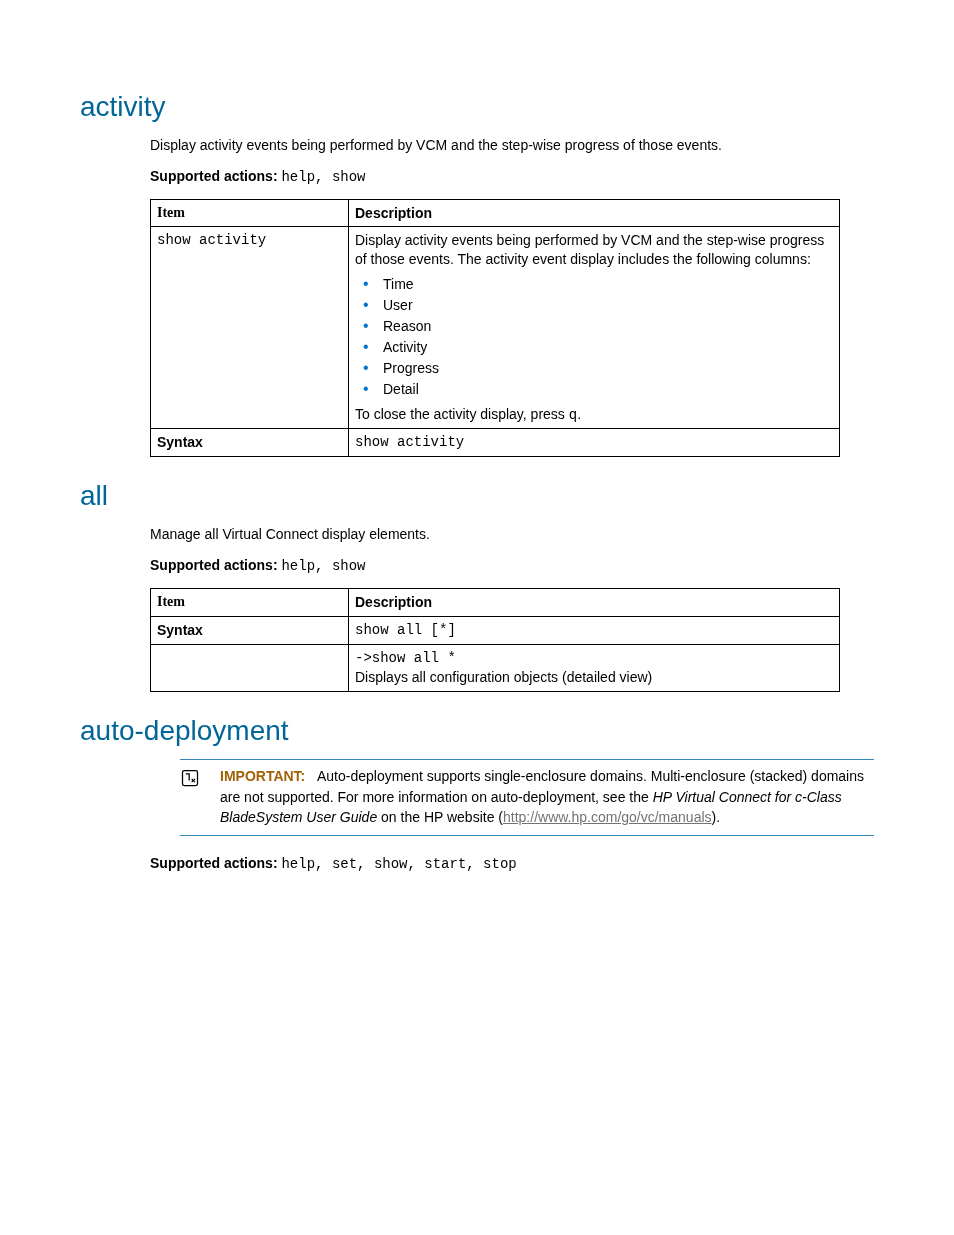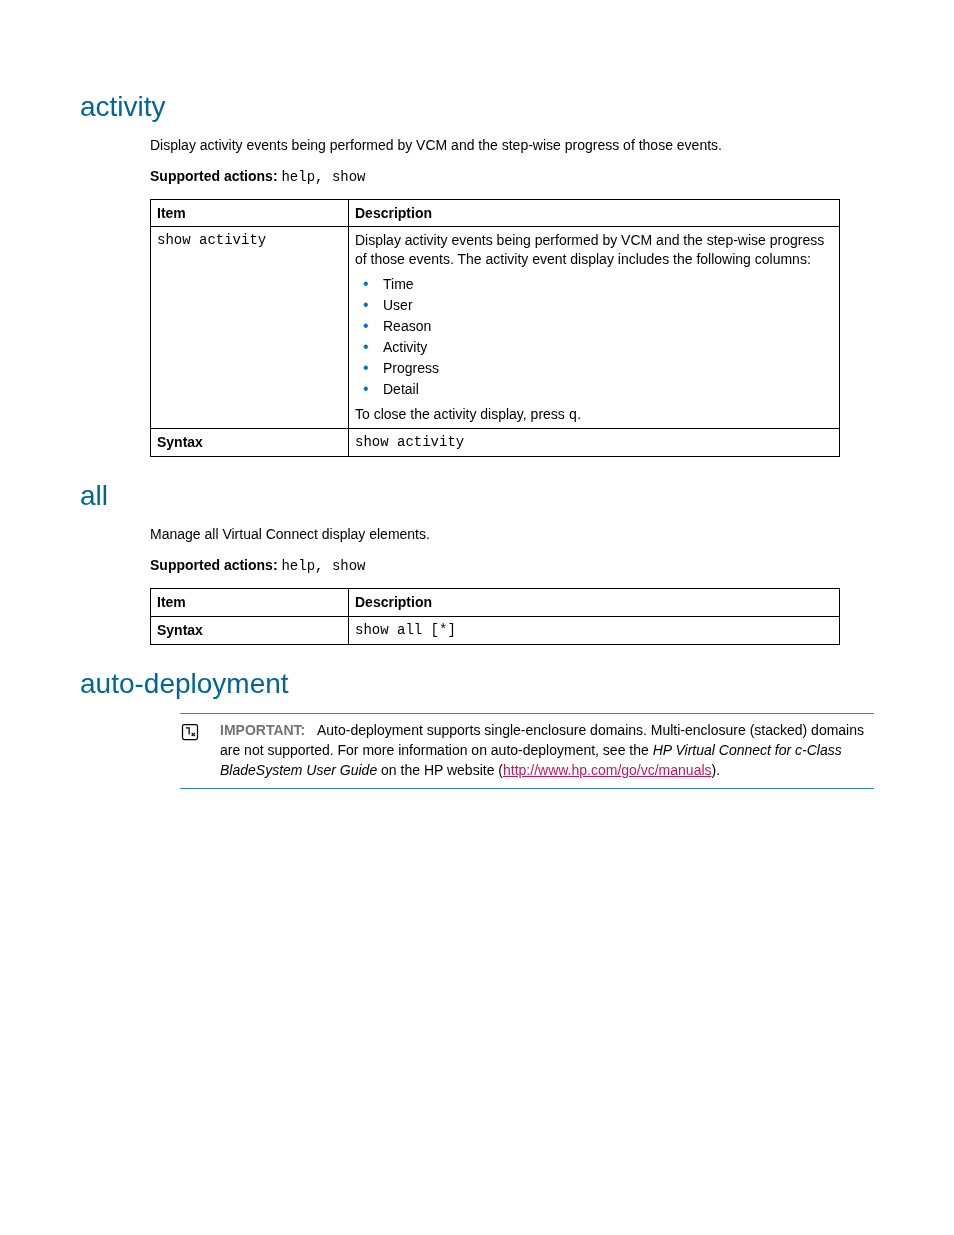--- a/index.html
+++ b/index.html
@@ -36,21 +36,21 @@
     border: 1px solid #000;
     padding: 4px 6px;
     vertical-align: top;
     text-align: left;
     font-size: 14px;
   }
   table.cmd th {
     font-weight: bold;
     background: #fff;
   }
-  table.cmd .col1 { width: 185px; }
+  table.cmd .col1 { width: 185px; font-family: Liberation Serif, serif; }
   ul.bullets {
     list-style: none;
     padding-left: 0;
     margin: 6px 0;
   }
   ul.bullets li {
     padding-left: 28px;
     position: relative;
     margin: 2px 0;
   }
@@ -71,23 +71,23 @@
     align-items: flex-start;
   }
   .important-icon {
     width: 20px;
     height: 20px;
     margin-right: 20px;
     margin-top: 2px;
     flex-shrink: 0;
   }
   .important-text { flex: 1; line-height: 1.45; }
-  .imp-label { color: #737373; font-weight: bold; }
+  .imp-label { color: #a16207; font-weight: bold; }
   .italic { font-style: italic; }
-  a.link { color: #be185d; }
+  a.link { color: #737373; }
 </style>
 </head>
 <body>
 
 <h1 class="section">activity</h1>
 <div class="indent">
   <p>Display activity events being performed by VCM and the step-wise progress of those events.</p>
   <p>
     <span class="bold">Supported actions</span><span class="bold">: </span><span class="mono">help, show</span>
   </p>
@@ -129,20 +129,27 @@
   <table class="cmd">
     <tbody>
         <tr>
       <th class="col1">Item</th>
       <th>Description</th>
     </tr>
     <tr>
       <td class="bold">Syntax</td>
       <td class="mono">show all [*]</td>
     </tr>
+    <tr>
+      <td></td>
+      <td>
+        <div class="mono">-&gt;show all *</div>
+        <div>Displays all configuration objects (detailed view)</div>
+      </td>
+    </tr>
   </tbody>
     </table>
 </div>
 
 <h1 class="section">auto-deployment</h1>
 <div class="indent">
 
   <div class="important-box">
     <span class="important-icon">
       <svg viewBox="0 0 24 24" width="20" height="20">
@@ -150,13 +157,16 @@
         <path d="M7 7 L11 7 L11 15" fill="none" stroke="#000" stroke-width="1.5"></path>
         <path d="M14 17 L18 13 M14 13 L18 17" fill="none" stroke="#000" stroke-width="1.5"></path>
       </svg>
     </span>
     <div class="important-text">
       <span class="imp-label">IMPORTANT:</span>
       &nbsp;&nbsp;<span>Auto-deployment supports single-enclosure domains. Multi-enclosure (stacked) domains are not supported. For more information on auto-deployment, see the </span><span class="italic">HP Virtual Connect for c-Class BladeSystem User Guide</span><span> on the HP website (</span><a href="#" class="link">http://www.hp.com/go/vc/manuals</a><span>).</span>
     </div>
   </div>
 
+  <p>
+    <span class="bold">Supported actions</span><span class="bold">: </span><span class="mono">help, set, show, start, stop</span>
+  </p>
 </div>
 
 </body></html>

